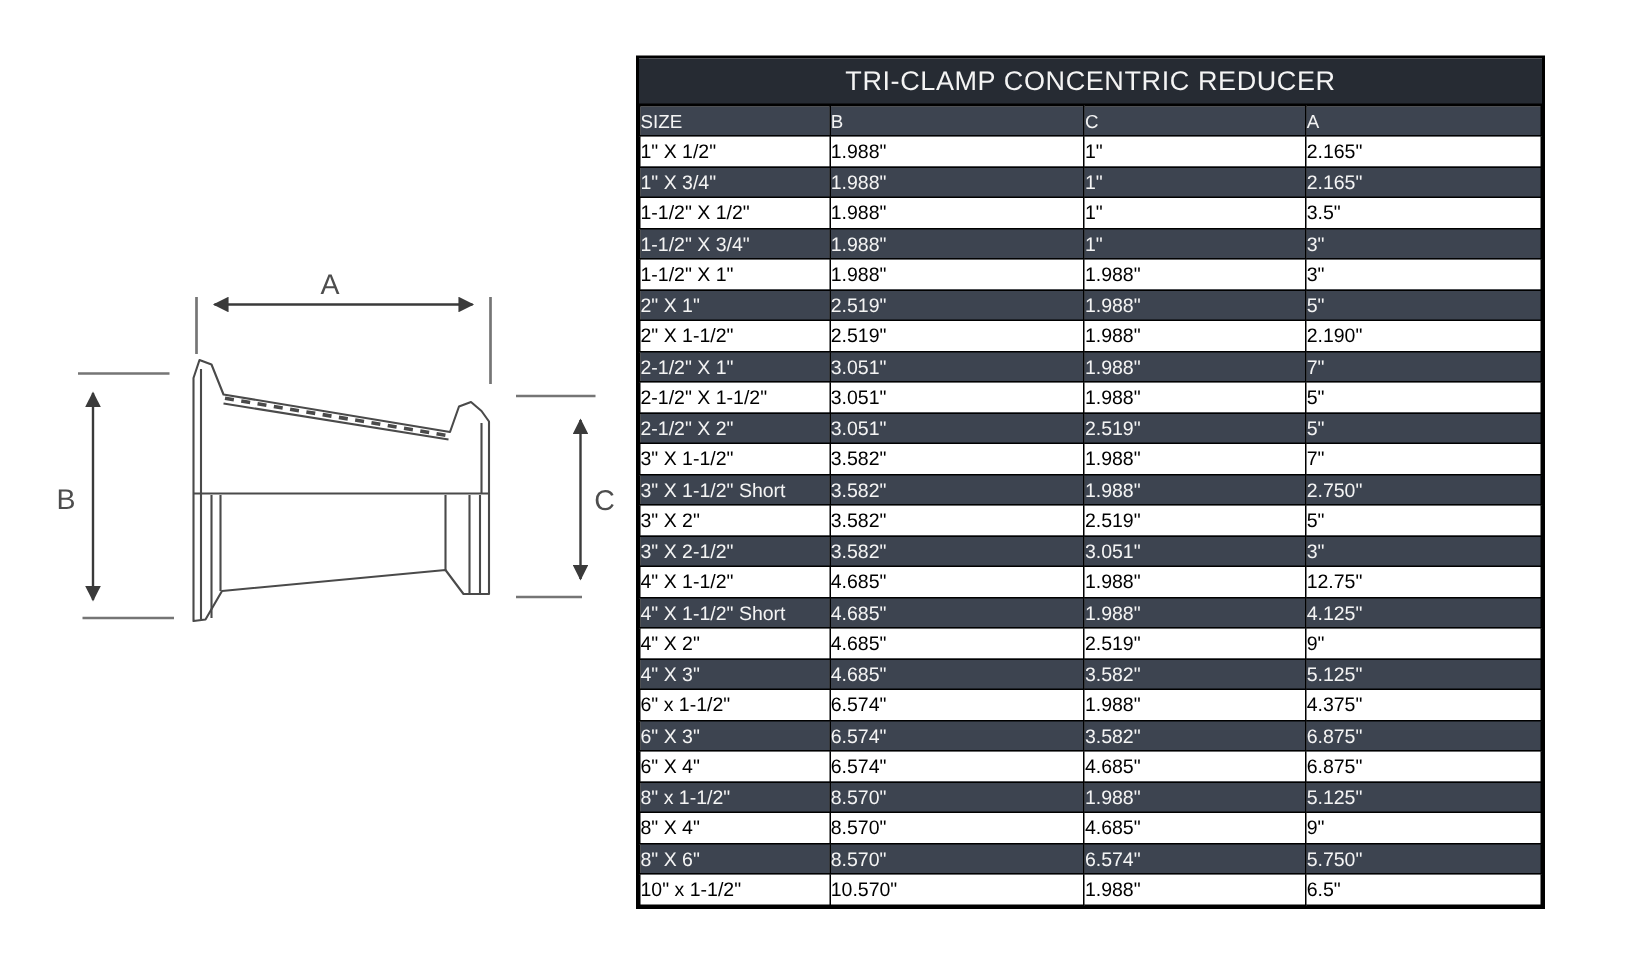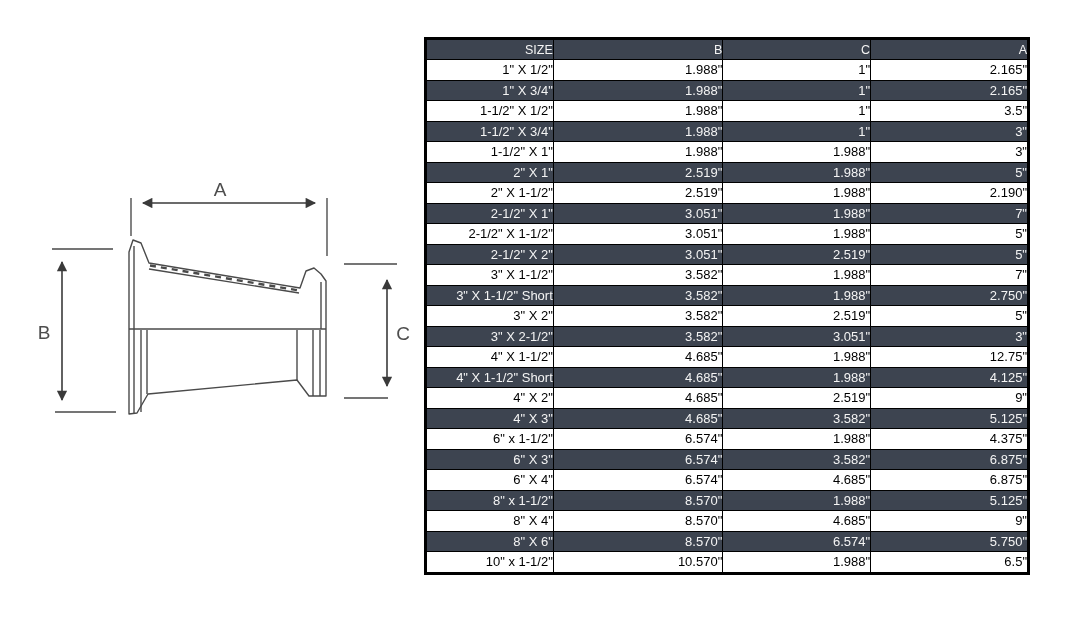--- a/index.html
+++ b/index.html
@@ -29,21 +29,21 @@
     font-size:18px;
     height:30px;line-height:30px;
     letter-spacing:0.4px;
     border-bottom:1px solid var(--border);
     white-space:nowrap;
   }
   table.spec-table{
     width:100%;
     border-collapse:collapse;
     table-layout:fixed;
-    text-align:right;
+    text-align:left;
   }
   .spec-table th{
     background:var(--header-bg);
     color:#f4f4f4;
     font-weight:normal;
     font-size:12.5px;
     height:19px;
     border:1px solid var(--border);
     padding:0;
   }
@@ -110,20 +110,21 @@
 
     <g>
       <path d="M344,264 L397,264" stroke="#757575" stroke-width="1.8" fill="none"></path>
       <path d="M344,398 L388,398" stroke="#757575" stroke-width="1.8" fill="none"></path>
       <line x1="387" y1="280" x2="387" y2="386" stroke="#3a3a3a" stroke-width="1.6" marker-start="url(#arr)" marker-end="url(#arr)"></line>
       <text x="403" y="340" text-anchor="middle" font-size="19" fill="#4d4d4d" font-family="Liberation Sans, sans-serif">C</text>
     </g>
   </svg>
 
   <div class="spec">
+    <div class="spec-title">TRI-CLAMP CONCENTRIC REDUCER</div>
     <table class="spec-table">
       <colgroup>
         <col class="c-size">
           <col class="c-b">
           <col class="c-c">
           <col class="c-a">
       </colgroup>
       <thead>
         <tr>
           <th>SIZE</th>

